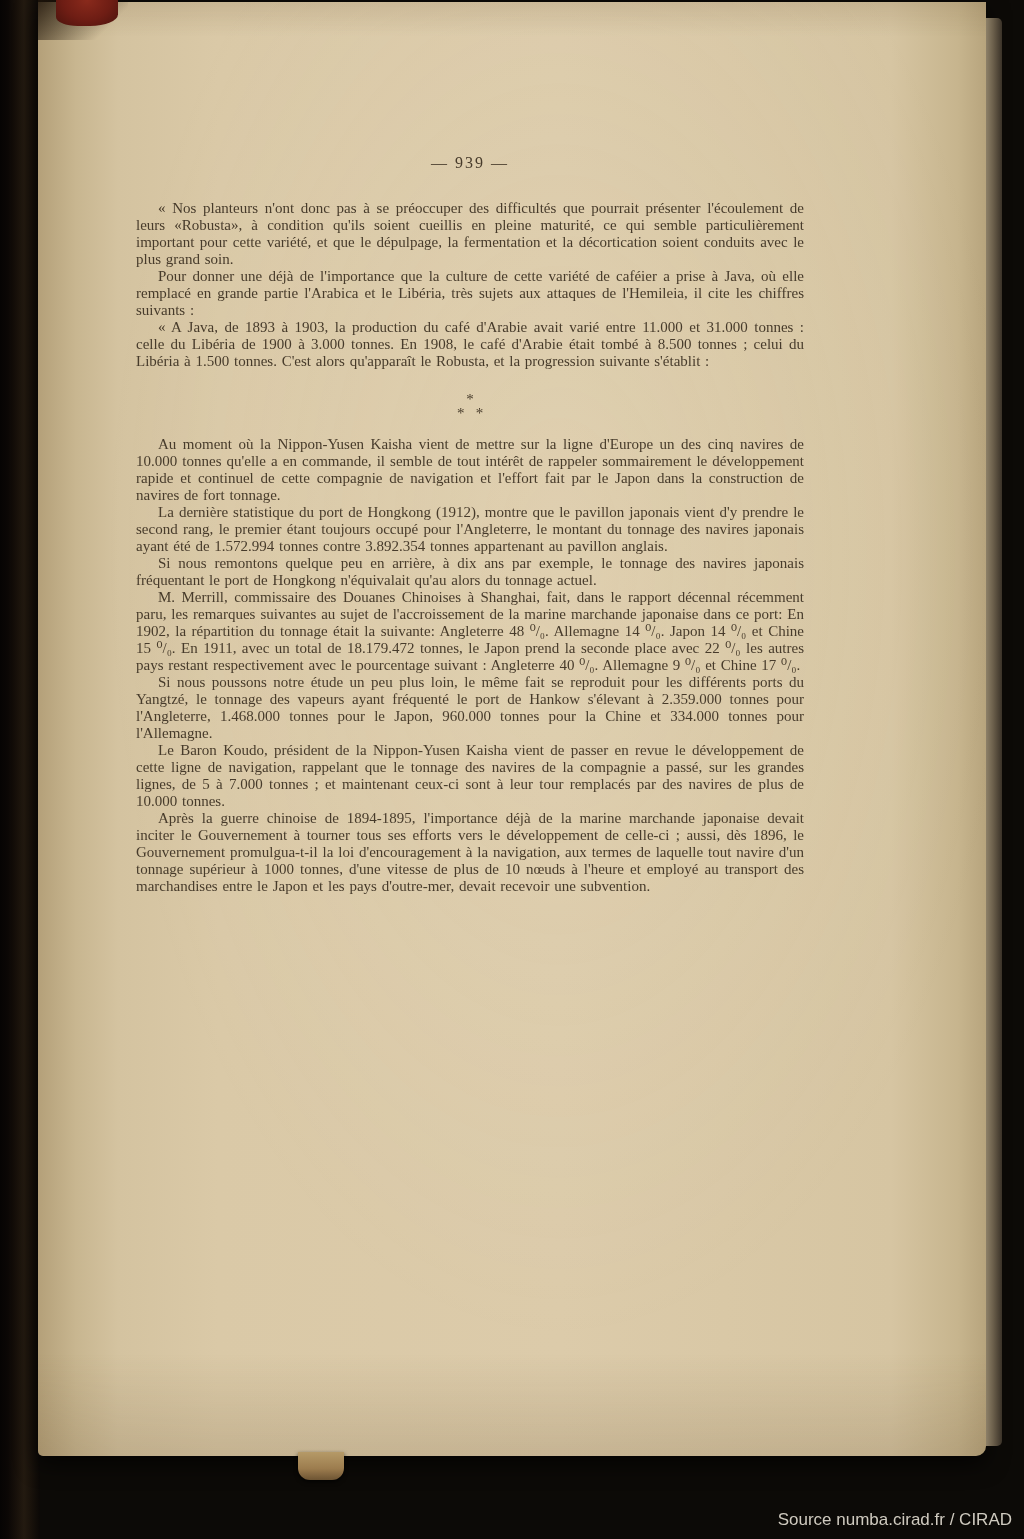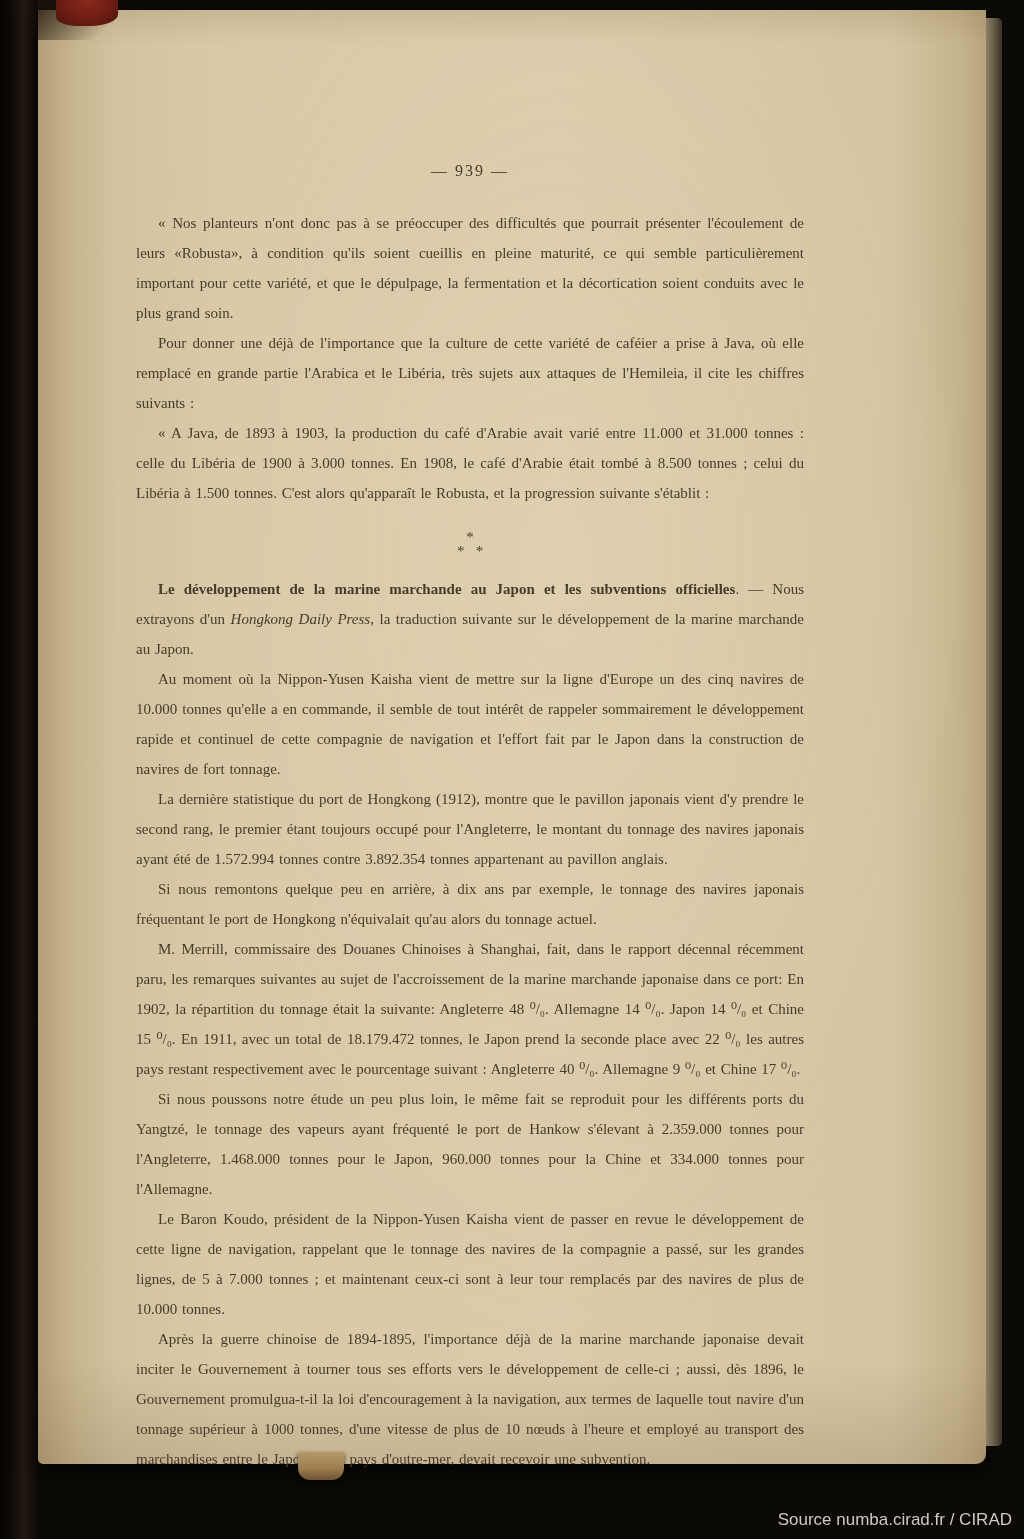--- a/index.html
+++ b/index.html
@@ -37,21 +37,21 @@
   .bookmark-tab {
     position: absolute; left: 298px; top: 1452px; width: 46px; height: 28px;
     background: linear-gradient(180deg, #b59a67 0%, #9c7c4e 60%, #6d5433 100%);
     border-radius: 0 0 12px 12px;
     box-shadow: 0 2px 4px rgba(0,0,0,0.7);
     z-index: 2;
   }
 
   
   .page {
-    position: absolute; left: 38px; top: 10px; width: 948px; height: 1454px;
+    position: absolute; left: 38px; top: 2px; width: 948px; height: 1454px;
     background: linear-gradient(90deg,
       #b4a079 0px, #c8b690 38px, #d4c3a0 80px,
       #dac9a7 180px, #dccbaa 55%, #d6c5a2 90%,
       #c7b58e 97%, #b7a47d 100%);
     border-radius: 0 0 10px 5px;
     box-shadow: 0 8px 22px rgba(0,0,0,0.7);
   }
   .page::after {
     content: "";
     position: absolute; inset: 0;
@@ -71,21 +71,21 @@
   }
   .page-number {
     text-align: center;
     font-size: 16px;
     letter-spacing: 2px;
     margin-bottom: 28px;
   }
   .para {
     margin: 0;
     font-size: 15px;
-    line-height: 30px;
+    line-height: 17px;
     text-align: justify;
     text-indent: 22px;
     word-spacing: 1px;
   }
   .bold { font-weight: 700; }
   .italic { font-style: italic; }
 
   .separator { margin: 22px 0 16px 0; }
   .sep-line {
     text-align: center;
@@ -115,21 +115,20 @@
 
     <p class="para">« Nos planteurs n'ont donc pas à se préoccuper des difficultés que pourrait présenter l'écoulement de leurs «Robusta», à condition qu'ils soient cueillis en pleine maturité, ce qui semble particulièrement important pour cette variété, et que le dépulpage, la fermentation et la décortication soient conduits avec le plus grand soin.</p>
     <p class="para">Pour donner une déjà de l'importance que la culture de cette variété de caféier a prise à Java, où elle remplacé en grande partie l'Arabica et le Libéria, très sujets aux attaques de l'Hemileia, il cite les chiffres suivants :</p>
     <p class="para">« A Java, de 1893 à 1903, la production du café d'Arabie avait varié entre 11.000 et 31.000 tonnes : celle du Libéria de 1900 à 3.000 tonnes. En 1908, le café d'Arabie était tombé à 8.500 tonnes ; celui du Libéria à 1.500 tonnes. C'est alors qu'apparaît le Robusta, et la progression suivante s'établit :</p>
 
     <div class="separator">
       <div class="sep-line">*</div>
       <div class="sep-line">*   *</div>
     </div>
 
-    <p class="para"><span class="bold">Le développement de la marine marchande au Japon et les subventions officielles</span><span>. — Nous extrayons d'un </span><span class="italic">Hongkong Daily Press</span><span>, la traduction suivante sur le développement de la marine marchande au Japon.</span></p>
 
     <p class="para">Au moment où la Nippon-Yusen Kaisha vient de mettre sur la ligne d'Europe un des cinq navires de 10.000 tonnes qu'elle a en commande, il semble de tout intérêt de rappeler sommairement le développement rapide et continuel de cette compagnie de navigation et l'effort fait par le Japon dans la construction de navires de fort tonnage.</p>
     <p class="para">La dernière statistique du port de Hongkong (1912), montre que le pavillon japonais vient d'y prendre le second rang, le premier étant toujours occupé pour l'Angleterre, le montant du tonnage des navires japonais ayant été de 1.572.994 tonnes contre 3.892.354 tonnes appartenant au pavillon anglais.</p>
     <p class="para">Si nous remontons quelque peu en arrière, à dix ans par exemple, le tonnage des navires japonais fréquentant le port de Hongkong n'équivalait qu'au alors du tonnage actuel.</p>
     <p class="para">M. Merrill, commissaire des Douanes Chinoises à Shanghai, fait, dans le rapport décennal récemment paru, les remarques suivantes au sujet de l'accroissement de la marine marchande japonaise dans ce port: En 1902, la répartition du tonnage était la suivante: Angleterre 48 ⁰/₀. Allemagne 14 ⁰/₀. Japon 14 ⁰/₀ et Chine 15 ⁰/₀. En 1911, avec un total de 18.179.472 tonnes, le Japon prend la seconde place avec 22 ⁰/₀ les autres pays restant respectivement avec le pourcentage suivant : Angleterre 40 ⁰/₀. Allemagne 9 ⁰/₀ et Chine 17 ⁰/₀.</p>
     <p class="para">Si nous poussons notre étude un peu plus loin, le même fait se reproduit pour les différents ports du Yangtzé, le tonnage des vapeurs ayant fréquenté le port de Hankow s'élevant à 2.359.000 tonnes pour l'Angleterre, 1.468.000 tonnes pour le Japon, 960.000 tonnes pour la Chine et 334.000 tonnes pour l'Allemagne.</p>
     <p class="para">Le Baron Koudo, président de la Nippon-Yusen Kaisha vient de passer en revue le développement de cette ligne de navigation, rappelant que le tonnage des navires de la compagnie a passé, sur les grandes lignes, de 5 à 7.000 tonnes ; et maintenant ceux-ci sont à leur tour remplacés par des navires de plus de 10.000 tonnes.</p>
     <p class="para">Après la guerre chinoise de 1894-1895, l'importance déjà de la marine marchande japonaise devait inciter le Gouvernement à tourner tous ses efforts vers le développement de celle-ci ; aussi, dès 1896, le Gouvernement promulgua-t-il la loi d'encouragement à la navigation, aux termes de laquelle tout navire d'un tonnage supérieur à 1000 tonnes, d'une vitesse de plus de 10 nœuds à l'heure et employé au transport des marchandises entre le Japon et les pays d'outre-mer, devait recevoir une subvention.</p>
 
   </div>

